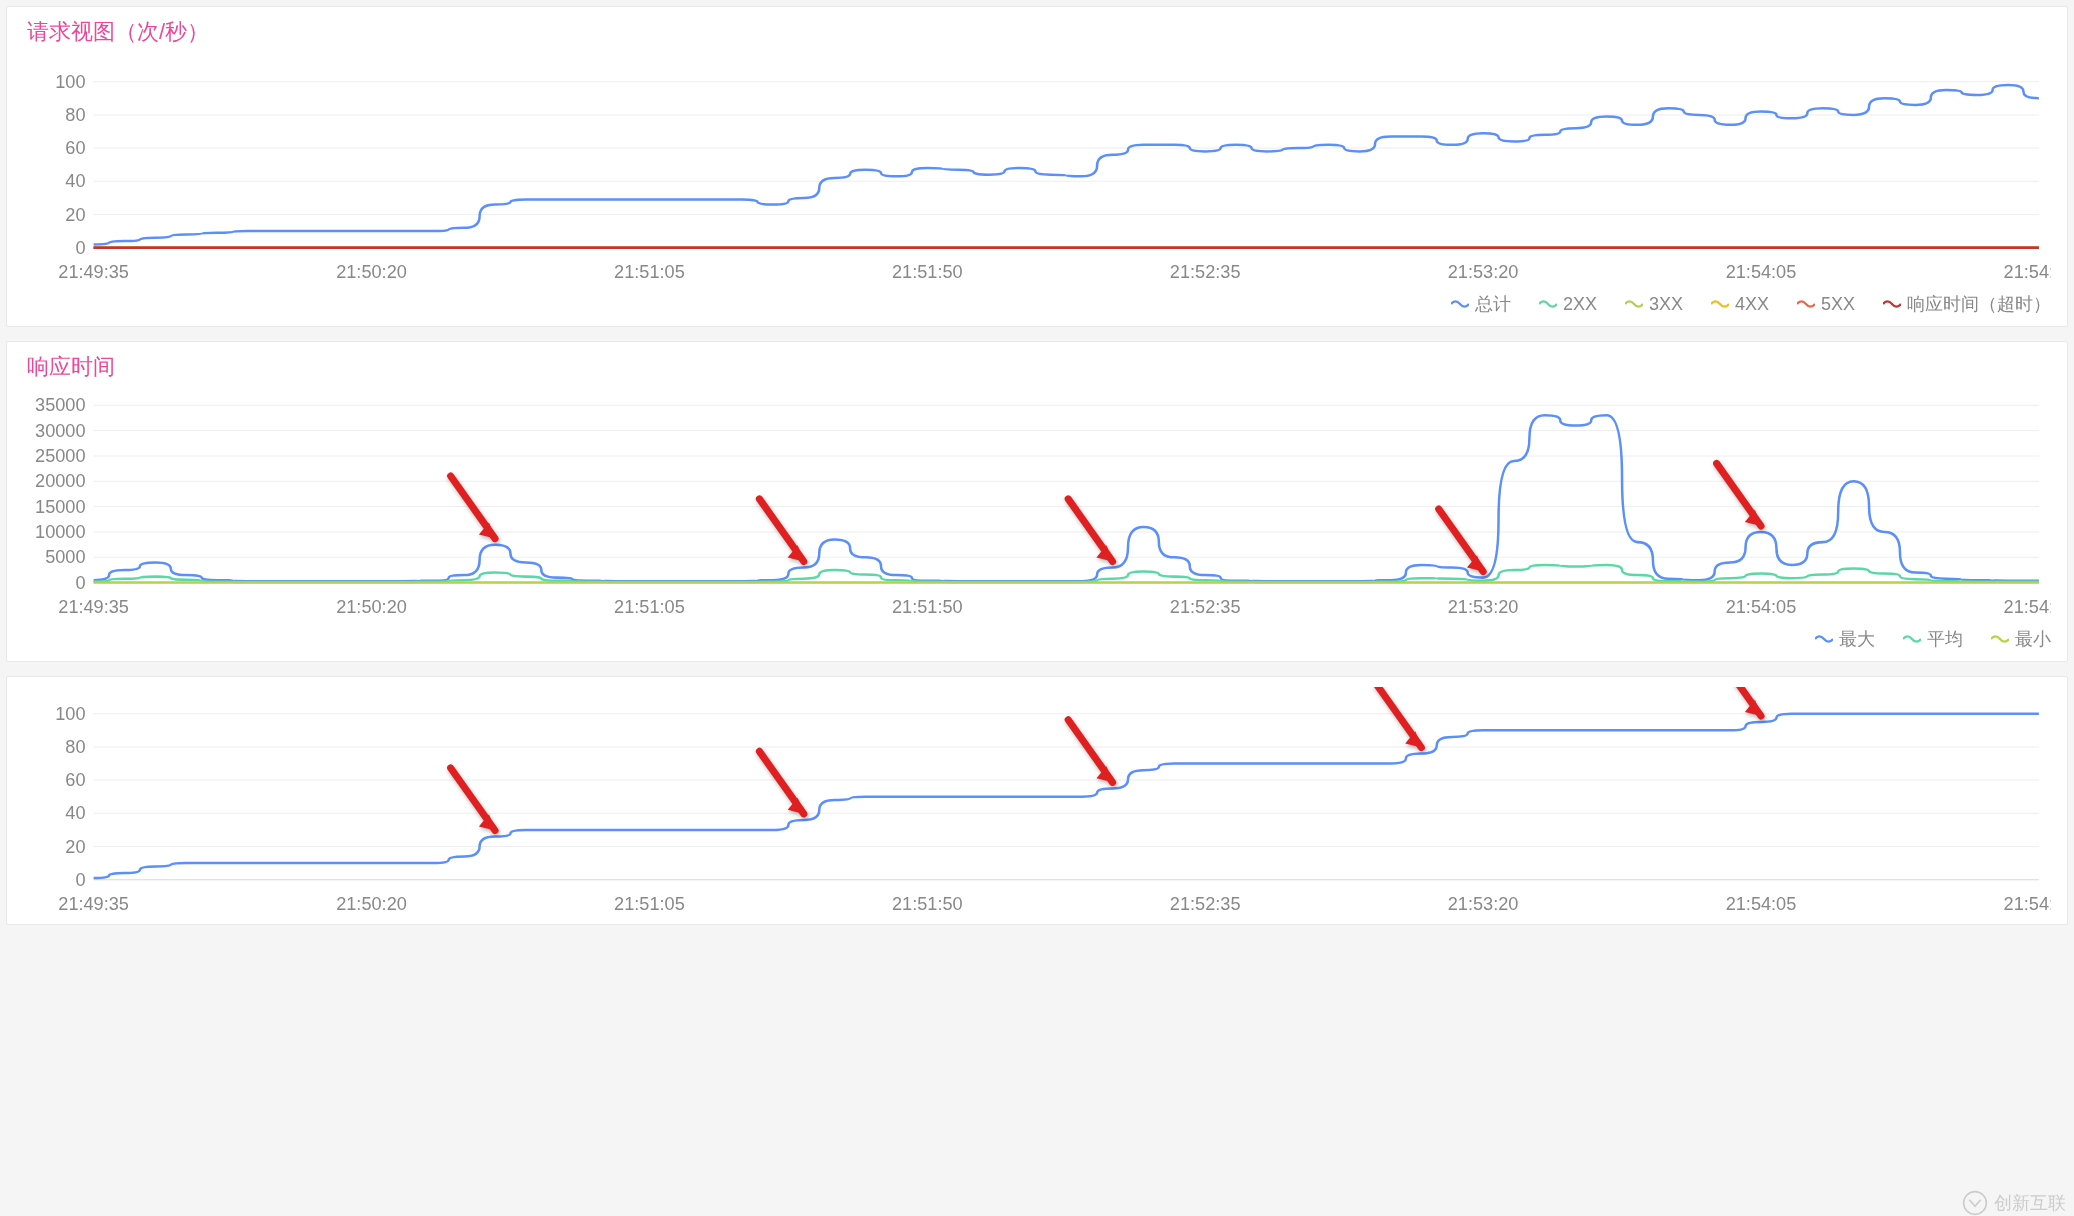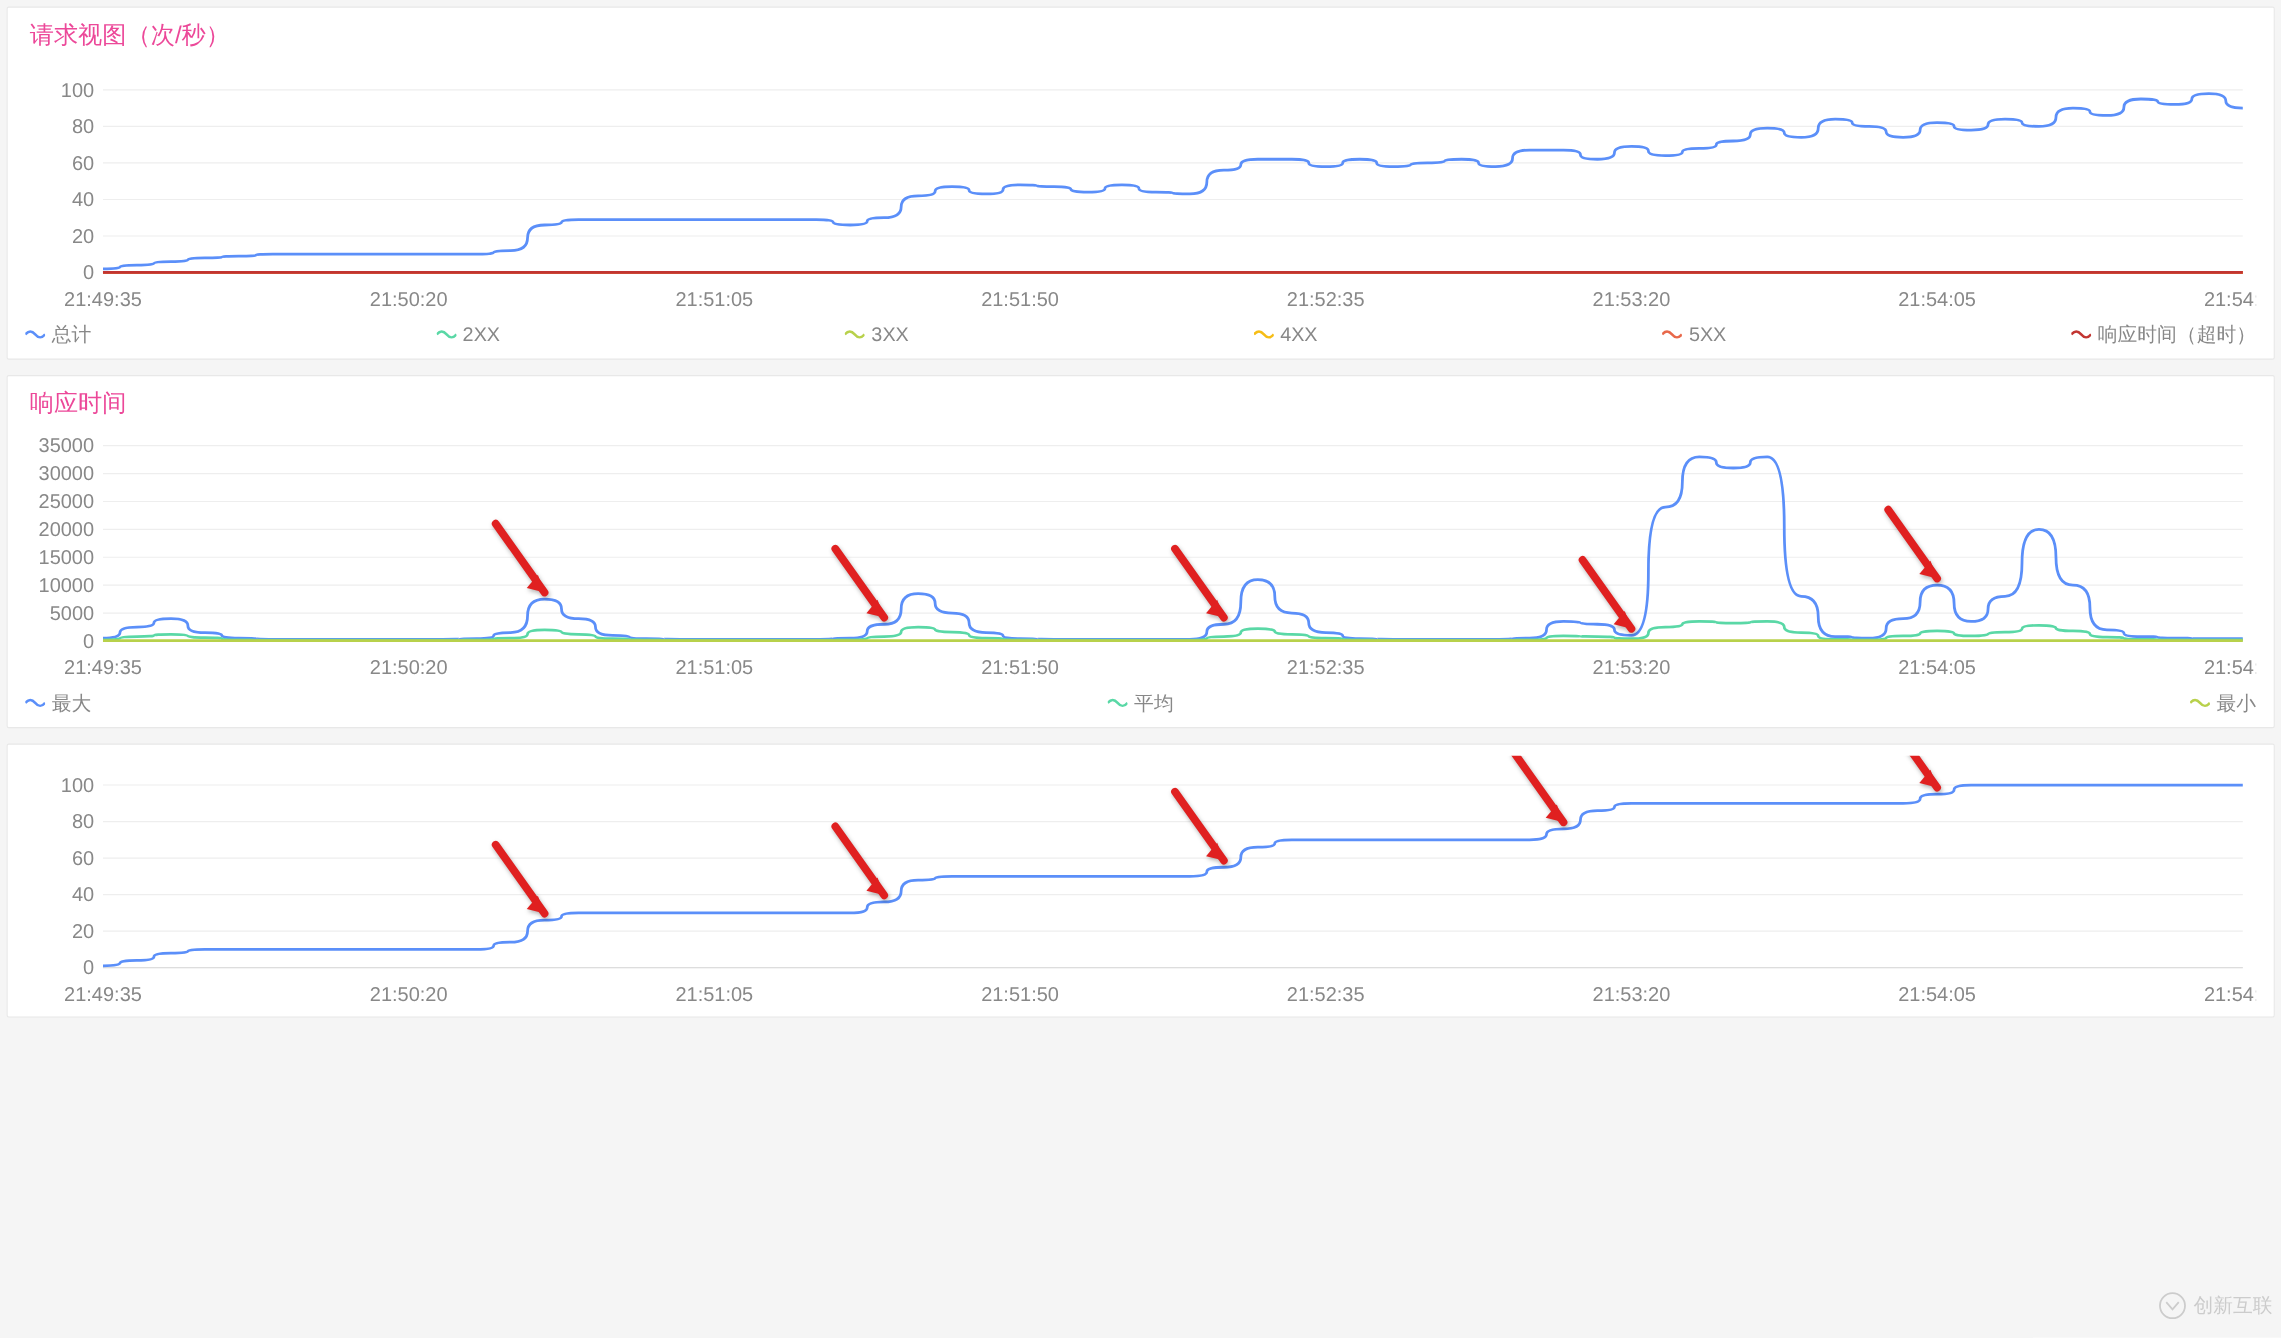--- a/index.html
+++ b/index.html
@@ -35,34 +35,34 @@
     position: relative;
     width: 100%;
   }
   .chart-svg {
     display: block;
     width: 100%;
     height: auto;
   }
   .legend {
     display: flex;
-    justify-content: space-between;
+    justify-content: flex-end;
     gap: 28px;
     font-size: 18px;
     color: #888;
     padding: 6px 0 4px 0;
     flex-wrap: wrap;
   }
   .legend-item { display: inline-flex; align-items: center; gap: 6px; }
   .legend-swatch {
     width: 18px; height: 12px; display:inline-block;
   }
   .watermark {
     position: absolute;
-    right: 8px; bottom: 16px;
+    right: 8px; bottom: 0;
     font-size: 18px;
     color: #bbb;
     display:flex; align-items:center; gap:6px;
     opacity: 0.7;
   }
   .watermark svg { width: 26px; height: 26px; }
   .axis-label { font-size: 18px; fill: #888; }
   .grid-line { stroke: #eee; stroke-width: 1; }
   .axis-line { stroke: #ddd; stroke-width: 1; }
   .series-line { fill: none; stroke-width: 2.5; }

